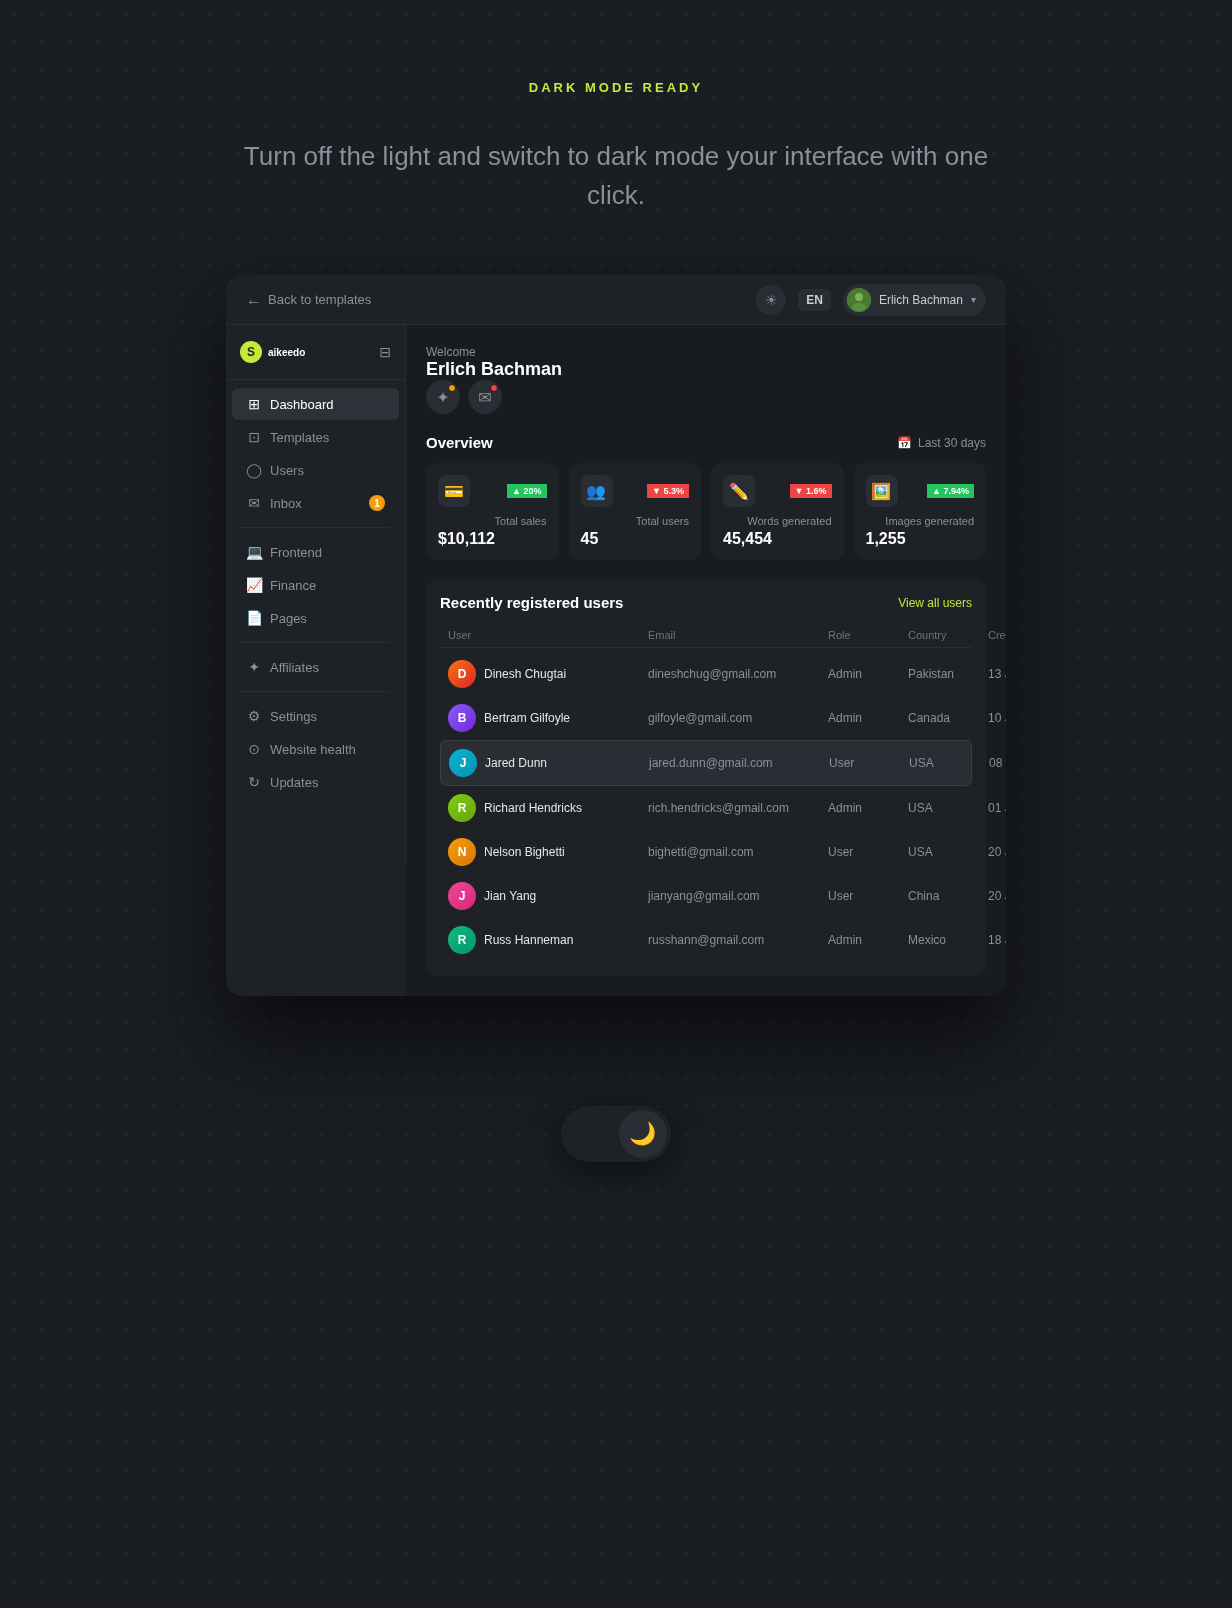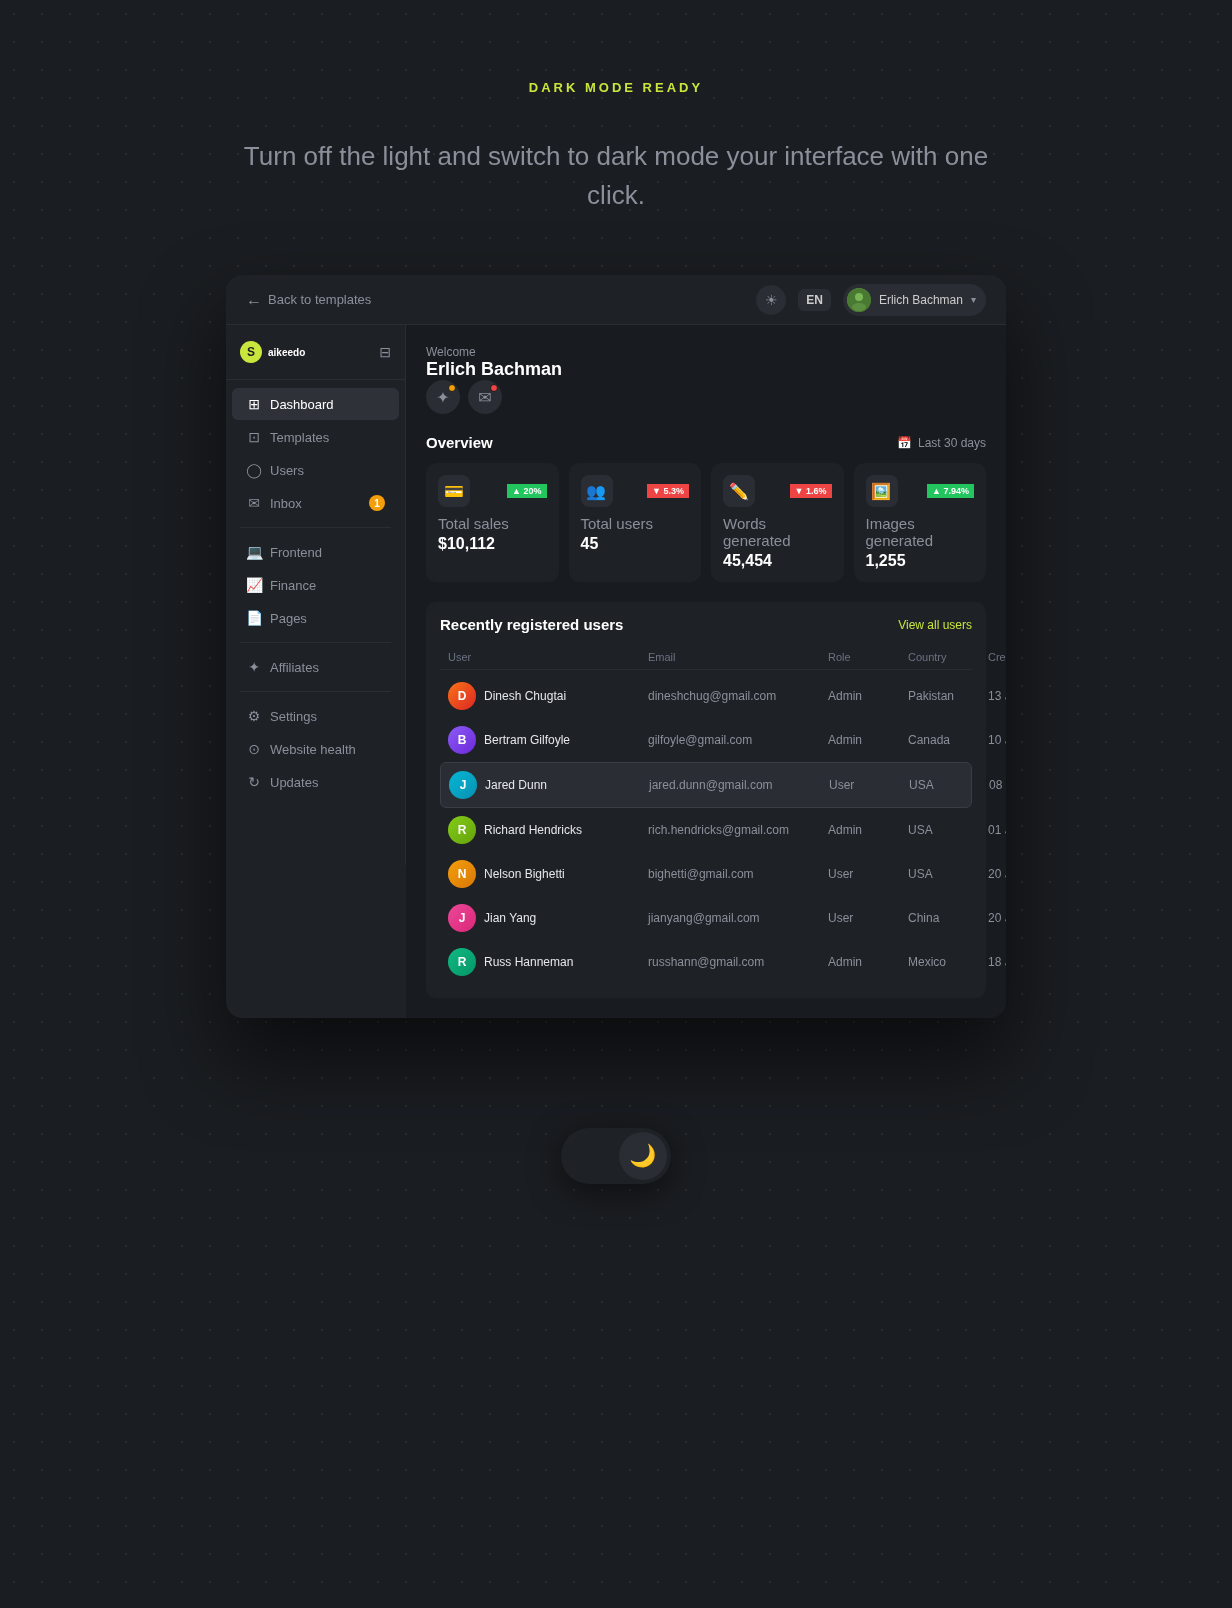--- a/index.html
+++ b/index.html
@@ -336,23 +336,24 @@
     .stat-badge {
       font-size: 9px;
       font-weight: 700;
       padding: 2px 5px;
       border-radius: 0;
       color: #fff;
     }
     .badge-green { background: #22c55e; }
     .badge-red { background: #ef4444; }
     .stat-label {
-      font-size: 15px;
+      font-size: 11px;
       color: #8a8f9a;
       margin-bottom: 3px;
+      text-align: right;
     }
     .stat-value {
       font-size: 16px;
       font-weight: 700;
       color: #fff;
     }
 
     
     .users-section {
       background: #1e2126;

